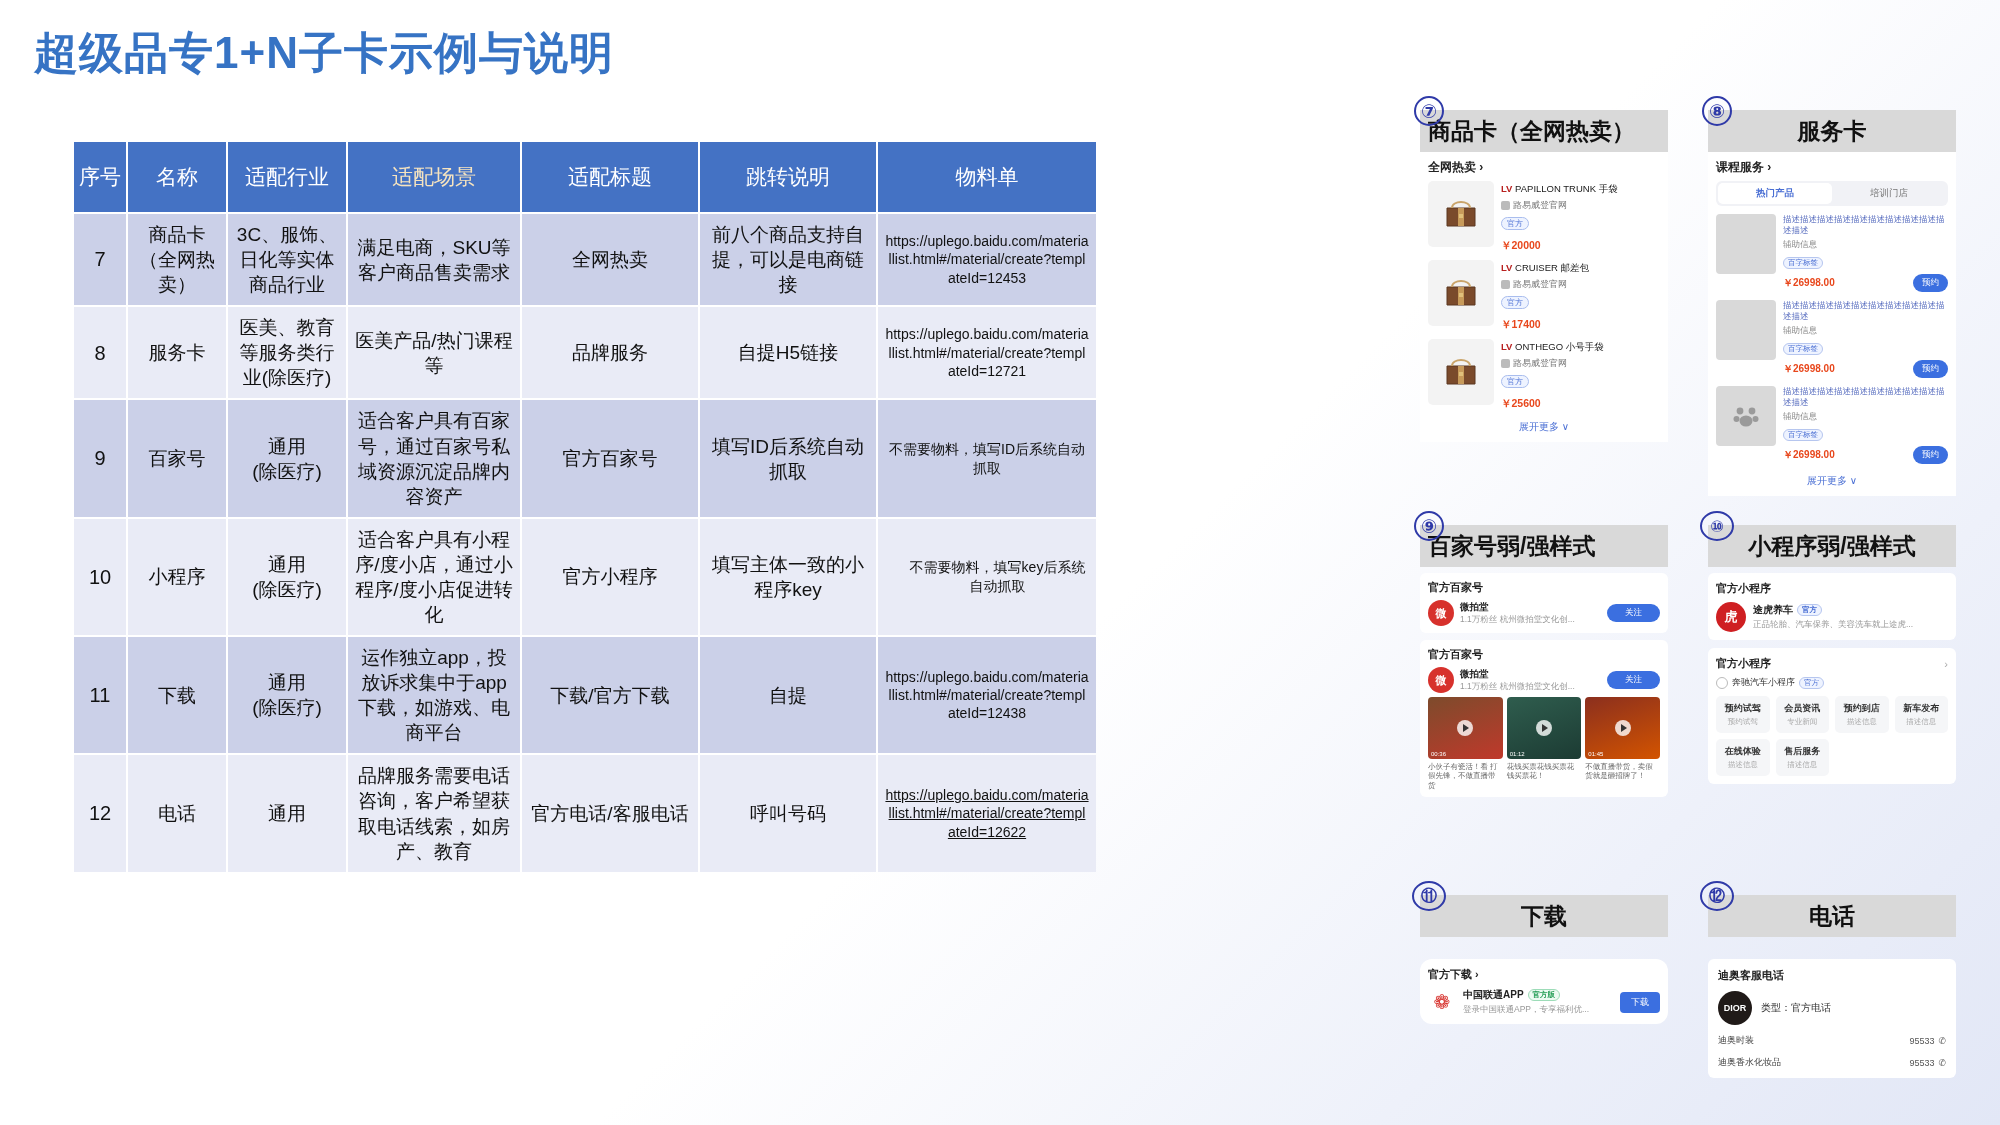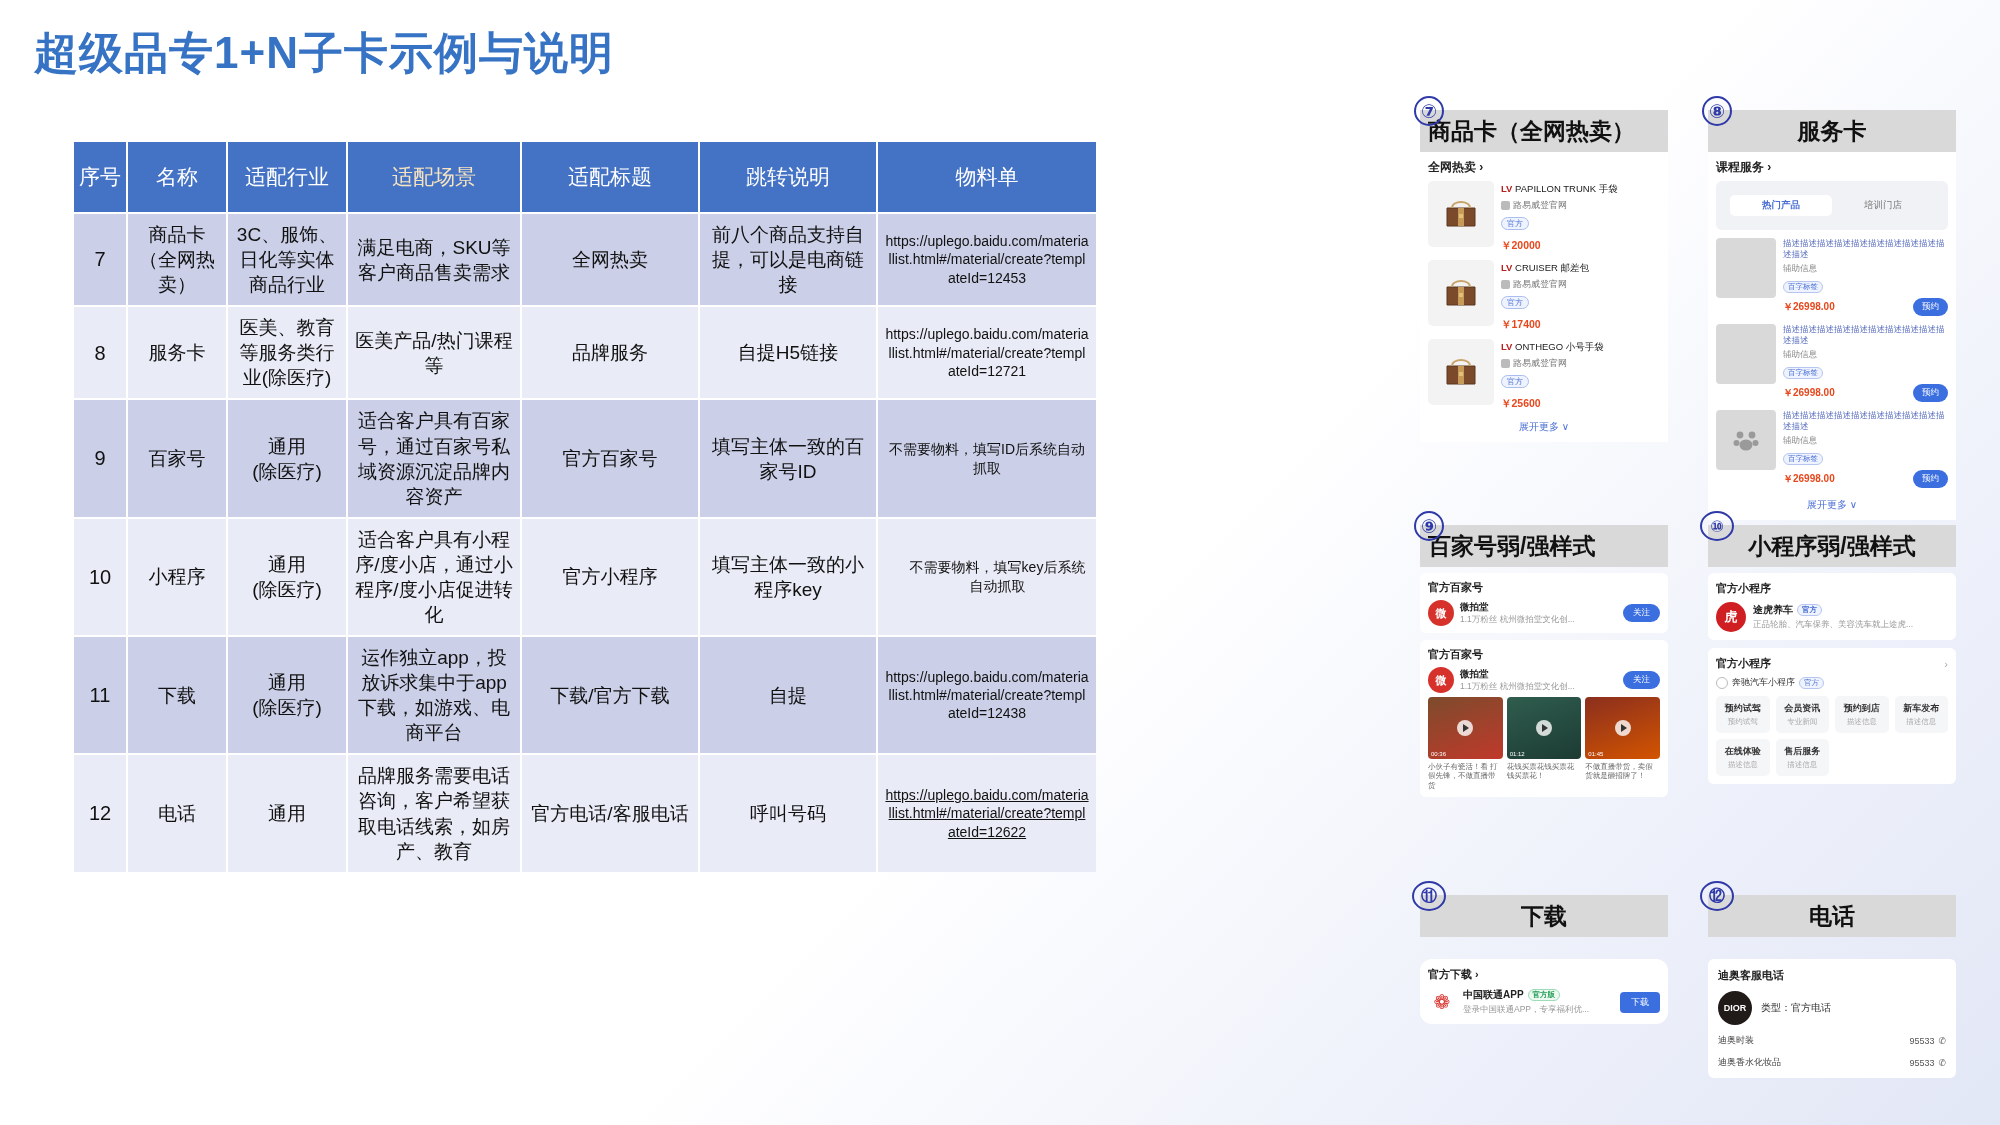--- a/index.html
+++ b/index.html
@@ -75,21 +75,21 @@
   .prod-shop{ font-size:9px; color:#777; margin-top:3px; display:flex; align-items:center; gap:3px;}
   .shop-dot{ width:9px;height:9px;background:#bbb;border-radius:2px; flex:none;}
   .tag-official{
     display:inline-block; margin-top:4px; font-size:8px; color:#4a6fd4;
     border:1px solid #a9bdee; border-radius:7px; padding:0 5px; background:#eef3ff;
   }
   .prod-price{ font-size:10.5px; color:#e8471c; font-weight:bold; margin-top:9px;}
   .more-row{ text-align:center; font-size:10px; color:#4a6fd4; padding-top:2px;}
 
   
-  .svc-tabs{ display:flex; background:#f1f2f6; border-radius:6px; padding:14px; margin:4px 0 8px;}
+  .svc-tabs{ display:flex; background:#f1f2f6; border-radius:6px; padding:2px; margin:4px 0 8px;}
   .svc-tab{ flex:1; text-align:center; font-size:9.5px; color:#777; padding:4px 0; border-radius:5px;}
   .svc-tab.on{ background:#fff; color:#4a6fd4; font-weight:bold; }
   .svc-row{ display:flex; gap:7px; margin-bottom:8px; }
   .svc-img{ width:60px;height:60px;background:#d9d9d9;border-radius:4px;flex:none;
             display:flex;align-items:center;justify-content:center;}
   .svc-info{ flex:1; min-width:0;}
   .svc-desc{ font-size:8.5px; color:#5a6fc0; line-height:1.35; }
   .svc-sub{ font-size:8.5px; color:#888; margin-top:2px;}
   .svc-bottom{ display:flex; align-items:center; justify-content:space-between; margin-top:5px;}
   .svc-price{ font-size:10px; color:#e8471c; font-weight:bold;}
@@ -104,21 +104,21 @@
 
   
   .bjh-box{ background:#fff; border-radius:6px; padding:7px 8px; margin-bottom:7px;}
   .bjh-title{ font-size:11px; font-weight:bold; color:#222; margin-bottom:5px;}
   .bjh-row{ display:flex; align-items:center; gap:6px;}
   .avatar{ width:26px;height:26px;border-radius:50%;background:#d7312c;color:#fff;
            font-size:11px;font-weight:bold;display:flex;align-items:center;justify-content:center;flex:none;}
   .bjh-info{flex:1;min-width:0;}
   .bjh-name{font-size:9.5px;font-weight:bold;color:#222;}
   .bjh-meta{font-size:8.5px;color:#999;white-space:nowrap;overflow:hidden;}
-  .btn-follow{background:#3b6fe0;color:#fff;font-size:8.5px;border-radius:9px;padding:3px 10px;border:none;}
+  .btn-follow{background:#3b6fe0;color:#fff;font-size:8.5px;border-radius:9px;padding:3px 18px;border:none;}
   .vid-strip{ display:flex; gap:4px; margin-top:4px;}
   .vid{ flex:1; height:62px; border-radius:4px; position:relative; overflow:hidden;}
   .vid1{background:linear-gradient(160deg,#7d4b2c,#c0392b);}
   .vid2{background:linear-gradient(160deg,#2f5d4e,#1c3b33);}
   .vid3{background:linear-gradient(160deg,#8b2f1e,#d35400);}
   .vid .play{ position:absolute; left:50%; top:50%; transform:translate(-50%,-50%);
               width:16px;height:16px;border-radius:50%;background:rgba(255,255,255,.8);}
   .vid .play:after{content:"";position:absolute;left:6px;top:4px;border-left:6px solid #333;
               border-top:4px solid transparent;border-bottom:4px solid transparent;}
   .vid .dur{position:absolute;left:3px;bottom:2px;font-size:6px;color:#fff;}
@@ -208,21 +208,21 @@
         <td style="white-space: pre-line;">自提H5链接</td>
         <td class="url" style="white-space: pre-line;">https://uplego.baidu.com/materiallist.html#/material/create?templateId=12721</td>
       </tr>
       <tr class="odd">
         <td class="idx" style="white-space: pre-line;">9</td>
         <td style="white-space: pre-line;">百家号</td>
         <td style="white-space: pre-line;">通用
 (除医疗)</td>
         <td style="white-space: pre-line;">适合客户具有百家号，通过百家号私域资源沉淀品牌内容资产</td>
         <td style="white-space: pre-line;">官方百家号</td>
-        <td style="white-space: pre-line;">填写主体一致的百家号ID</td>
+        <td style="white-space: pre-line;">填写ID后系统自动抓取</td>
         <td class="url" style="white-space: pre-line;">不需要物料，填写ID后系统自动抓取</td>
       </tr>
       <tr class="even">
         <td class="idx" style="white-space: pre-line;">10</td>
         <td style="white-space: pre-line;">小程序</td>
         <td style="white-space: pre-line;">通用
 (除医疗)</td>
         <td style="white-space: pre-line;">适合客户具有小程序/度小店，通过小程序/度小店促进转化</td>
         <td style="white-space: pre-line;">官方小程序</td>
         <td style="white-space: pre-line;">填写主体一致的小程序key</td>

